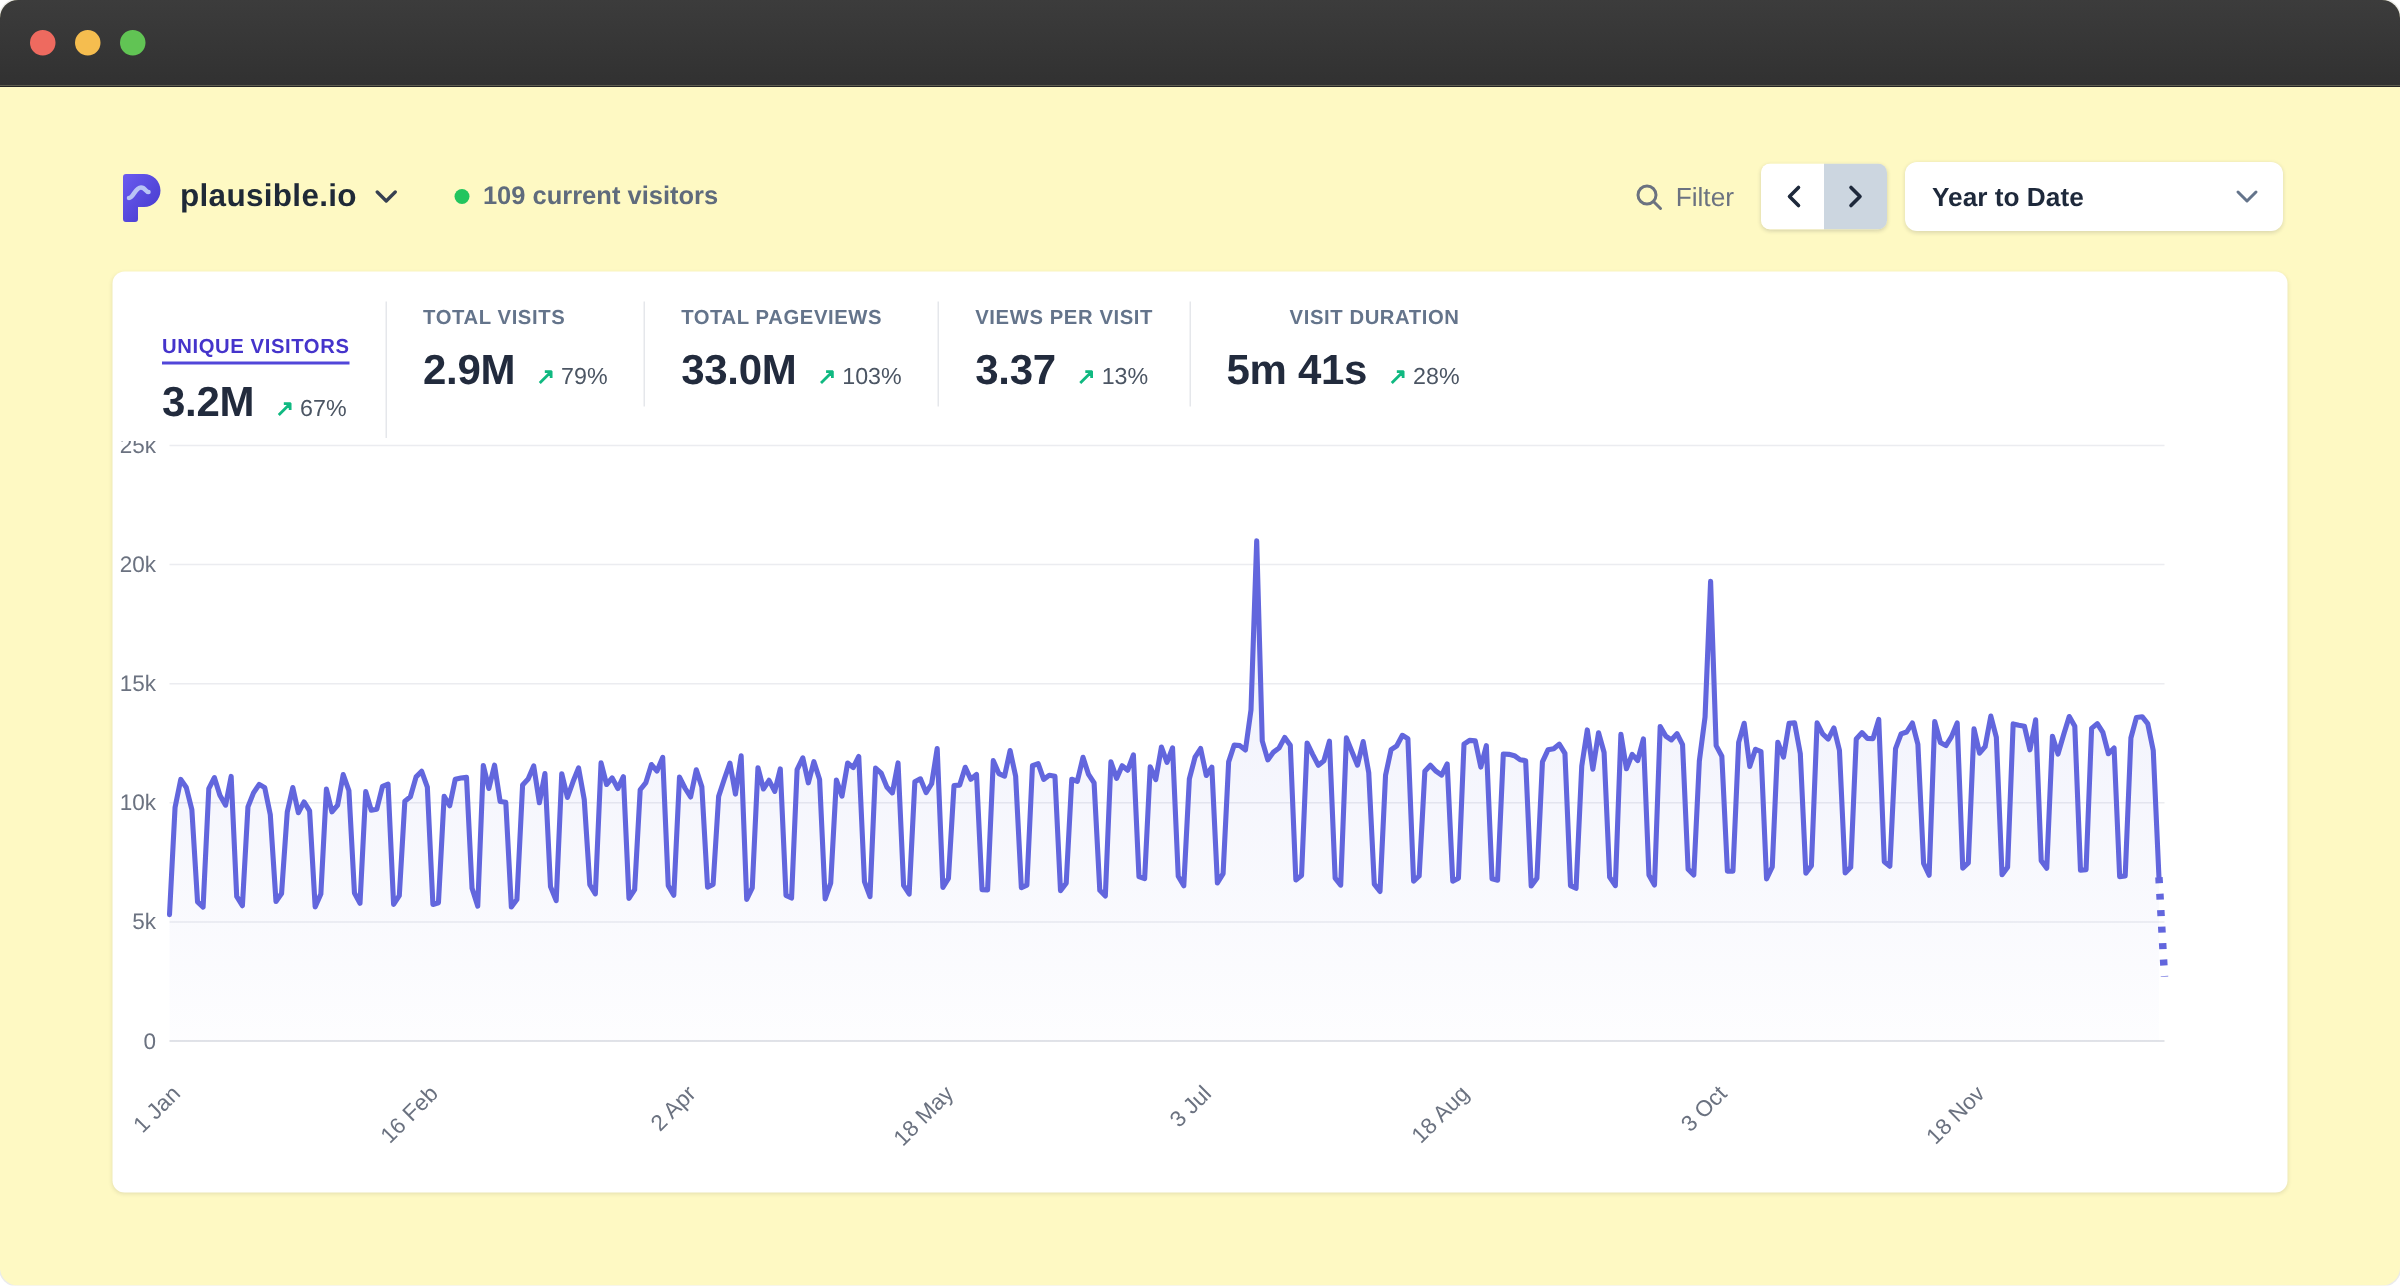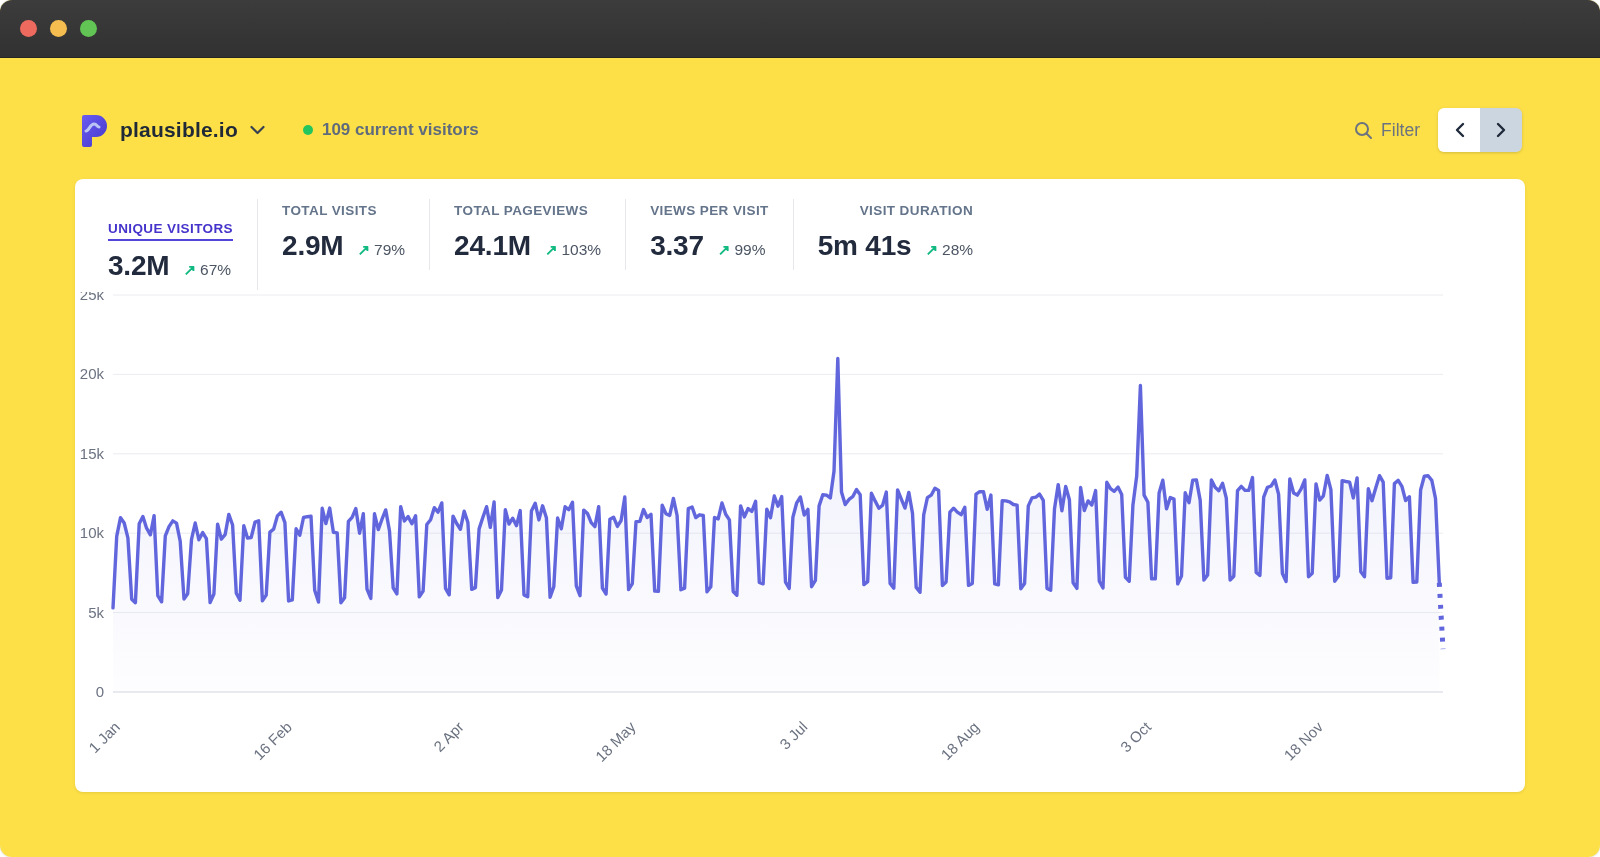--- a/index.html
+++ b/index.html
@@ -1,17 +1,17 @@
 <!DOCTYPE html>
 <html><head>
 <meta charset="utf-8">
 <style>
   html,body{margin:0;padding:0;background:#ffffff;font-family:"Liberation Sans",sans-serif;
     -webkit-font-smoothing:antialiased;}
-  .window{width:1600px;height:857px;border-radius:12px;overflow:hidden;background:#fde047;
+  .window{width:1600px;height:857px;border-radius:12px;overflow:hidden;background:#fef9c3;
     position:relative;box-shadow:0 0 0 1px rgba(0,0,0,.08);}
   
   .titlebar{height:57px;background:linear-gradient(#3c3c3c,#313131);display:flex;align-items:center;
     padding:0 20px;border-bottom:1px solid #242424;}
   .lights{display:flex;gap:13px;}
   .light{width:17px;height:17px;border-radius:50%;display:inline-block;cursor:default;}
   
   .topbar{display:flex;align-items:center;justify-content:space-between;
     padding:50px 78px 0 80px;}
   .site{display:flex;align-items:center;gap:10px;}
@@ -112,51 +112,59 @@
               <path d="M9 2 L3 8 L9 14" fill="none" stroke="#1e293b" stroke-width="2.4" stroke-linecap="round" stroke-linejoin="round"></path>
             </svg>
         </button>
         <button class="nav-btn active">
           <svg width="11" height="16" viewBox="0 0 11 16">
               <path d="M2 2 L8 8 L2 14" fill="none" stroke="#1e293b" stroke-width="2.4" stroke-linecap="round" stroke-linejoin="round"></path>
             </svg>
         </button>
       </div>
 
+      <div class="date-dd">
+        <span class="date-dd-label">Year to Date</span>
+        <span style="display:flex;">
+          <svg width="16" height="10" viewBox="0 0 16 10">
+              <path d="M2 2 L8 8 L14 2" fill="none" stroke="#64748b" stroke-width="2" stroke-linecap="round" stroke-linejoin="round"></path>
+            </svg>
+        </span>
+      </div>
     </div>
   </div>
 
   <div class="card">
     <div class="metrics">
         <div class="metric active"><span class="m-label">UNIQUE VISITORS</span><div class="m-row">
             <span class="m-value">3.2M</span>
             <span class="m-change">
               <span class="m-arrow up">↗</span>
               <span>67%</span>
             </span>
           </div></div>
         <div class="metric"><span class="m-label">TOTAL VISITS</span><div class="m-row">
             <span class="m-value">2.9M</span>
             <span class="m-change">
               <span class="m-arrow up">↗</span>
               <span>79%</span>
             </span>
           </div></div>
         <div class="metric"><span class="m-label">TOTAL PAGEVIEWS</span><div class="m-row">
-            <span class="m-value">24.1M</span>
+            <span class="m-value">33.0M</span>
             <span class="m-change">
               <span class="m-arrow up">↗</span>
               <span>103%</span>
             </span>
           </div></div>
         <div class="metric"><span class="m-label">VIEWS PER VISIT</span><div class="m-row">
             <span class="m-value">3.37</span>
             <span class="m-change">
               <span class="m-arrow up">↗</span>
-              <span>99%</span>
+              <span>13%</span>
             </span>
           </div></div>
         <div class="metric"><span class="m-label">VISIT DURATION</span><div class="m-row">
             <span class="m-value">5m 41s</span>
             <span class="m-change">
               <span class="m-arrow up">↗</span>
               <span>28%</span>
             </span>
           </div></div>
       </div>

